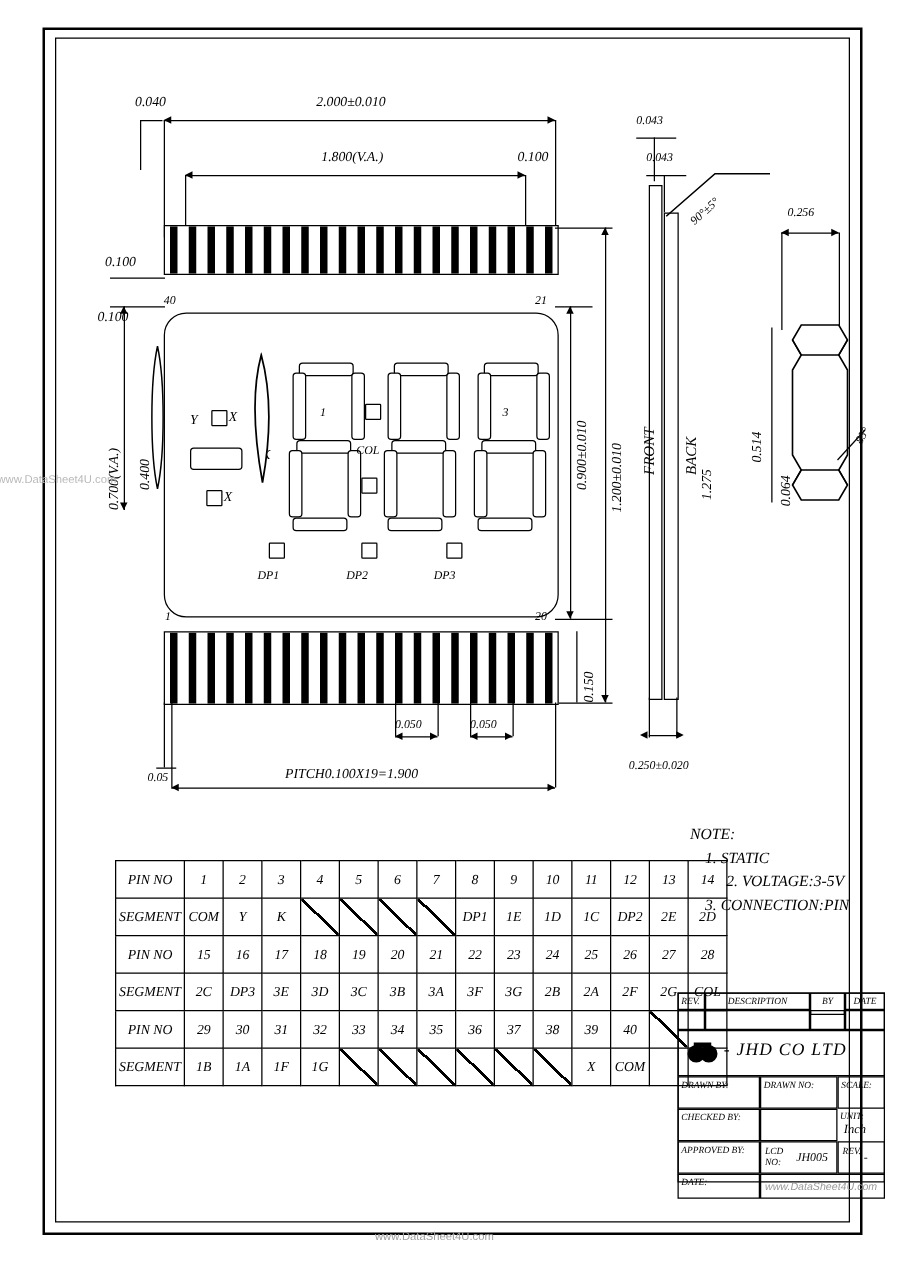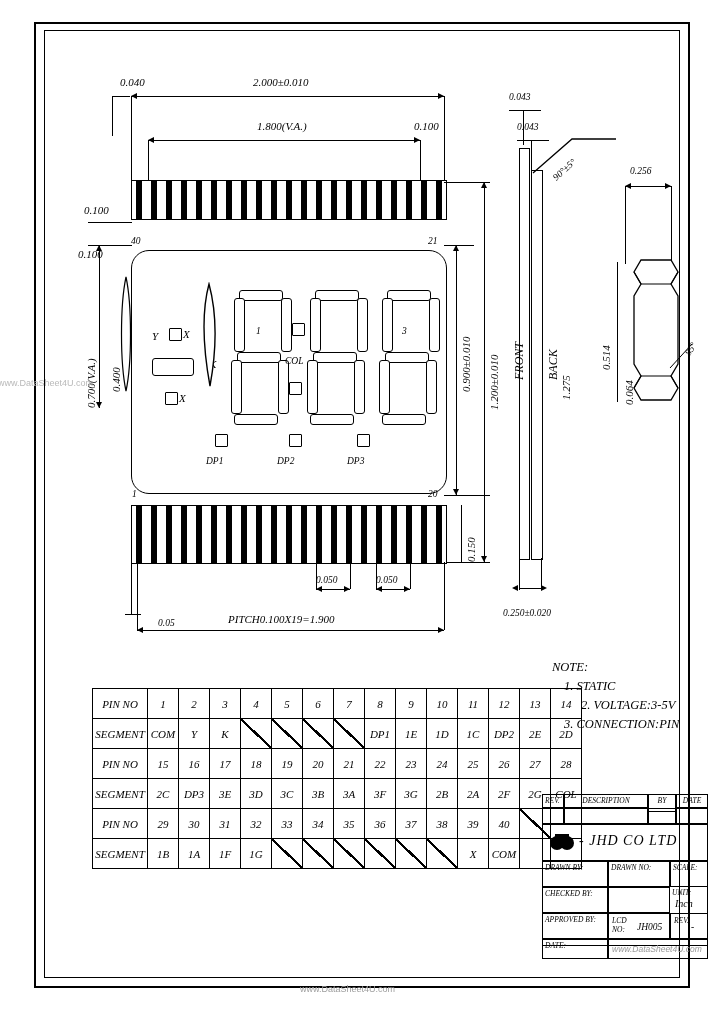--- a/index.html
+++ b/index.html
@@ -60,21 +60,21 @@
   <div class="outer-border"></div>
   <div class="inner-border"></div>
 
   <div class="lbl" style="left:253px;top:76px;">2.000±0.010</div>
   <div class="line hline" style="left:131px;top:96px;width:313px;"></div>
   <div class="ar ar-l" style="left:131px;top:93px;"></div>
   <div class="ar ar-r" style="left:438px;top:93px;"></div>
   <div class="line vline" style="left:131px;top:96px;height:94px;"></div>
   <div class="line vline" style="left:444px;top:96px;height:94px;"></div>
 
-  <div class="lbl" style="left:120px;top:76px;">0.040</div>
+  <div class="lbl" style="left:108px;top:76px;">0.040</div>
   <div class="line hline" style="left:112px;top:96px;width:18px;"></div>
   <div class="line vline" style="left:112px;top:96px;height:40px;"></div>
 
   <div class="lbl" style="left:257px;top:120px;text-align:right;">1.800(V.A.)</div>
   <div class="line hline" style="left:148px;top:140px;width:272px;"></div>
   <div class="ar ar-l" style="left:148px;top:137px;"></div>
   <div class="ar ar-r" style="left:414px;top:137px;"></div>
   <div class="line vline" style="left:148px;top:140px;height:45px;"></div>
   <div class="line vline" style="left:420px;top:140px;height:45px;"></div>
 
@@ -236,21 +236,21 @@
   <div class="line vline" style="left:376px;top:562px;height:27px;"></div>
   <div class="line vline" style="left:410px;top:562px;height:27px;"></div>
 
   <div class="lbl" style="left:228px;top:613px;">PITCH0.100X19=1.900</div>
   <div class="line hline" style="left:137px;top:630px;width:307px;"></div>
   <div class="ar ar-l" style="left:137px;top:627px;"></div>
   <div class="ar ar-r" style="left:438px;top:627px;"></div>
   <div class="line vline" style="left:137px;top:562px;height:68px;"></div>
   <div class="line vline" style="left:444px;top:562px;height:68px;"></div>
 
-  <div class="lbl small" style="left:118px;top:618px;margin-left:40px;">0.05</div>
+  <div class="lbl small" style="left:118px;top:618px;">0.05</div>
   <div class="line vline" style="left:131px;top:562px;height:52px;"></div>
   <div class="line hline" style="left:125px;top:614px;width:16px;"></div>
 
   <div class="lbl small" style="left:509px;top:92px;">0.043</div>
   <div class="line hline" style="left:509px;top:110px;width:32px;"></div>
   <div class="lbl small" style="left:517px;top:122px;">0.043</div>
   <div class="line hline" style="left:517px;top:140px;width:32px;"></div>
   <div class="line vline" style="left:523px;top:110px;height:35px;"></div>
   <div class="line vline" style="left:531px;top:140px;height:30px;"></div>
 

